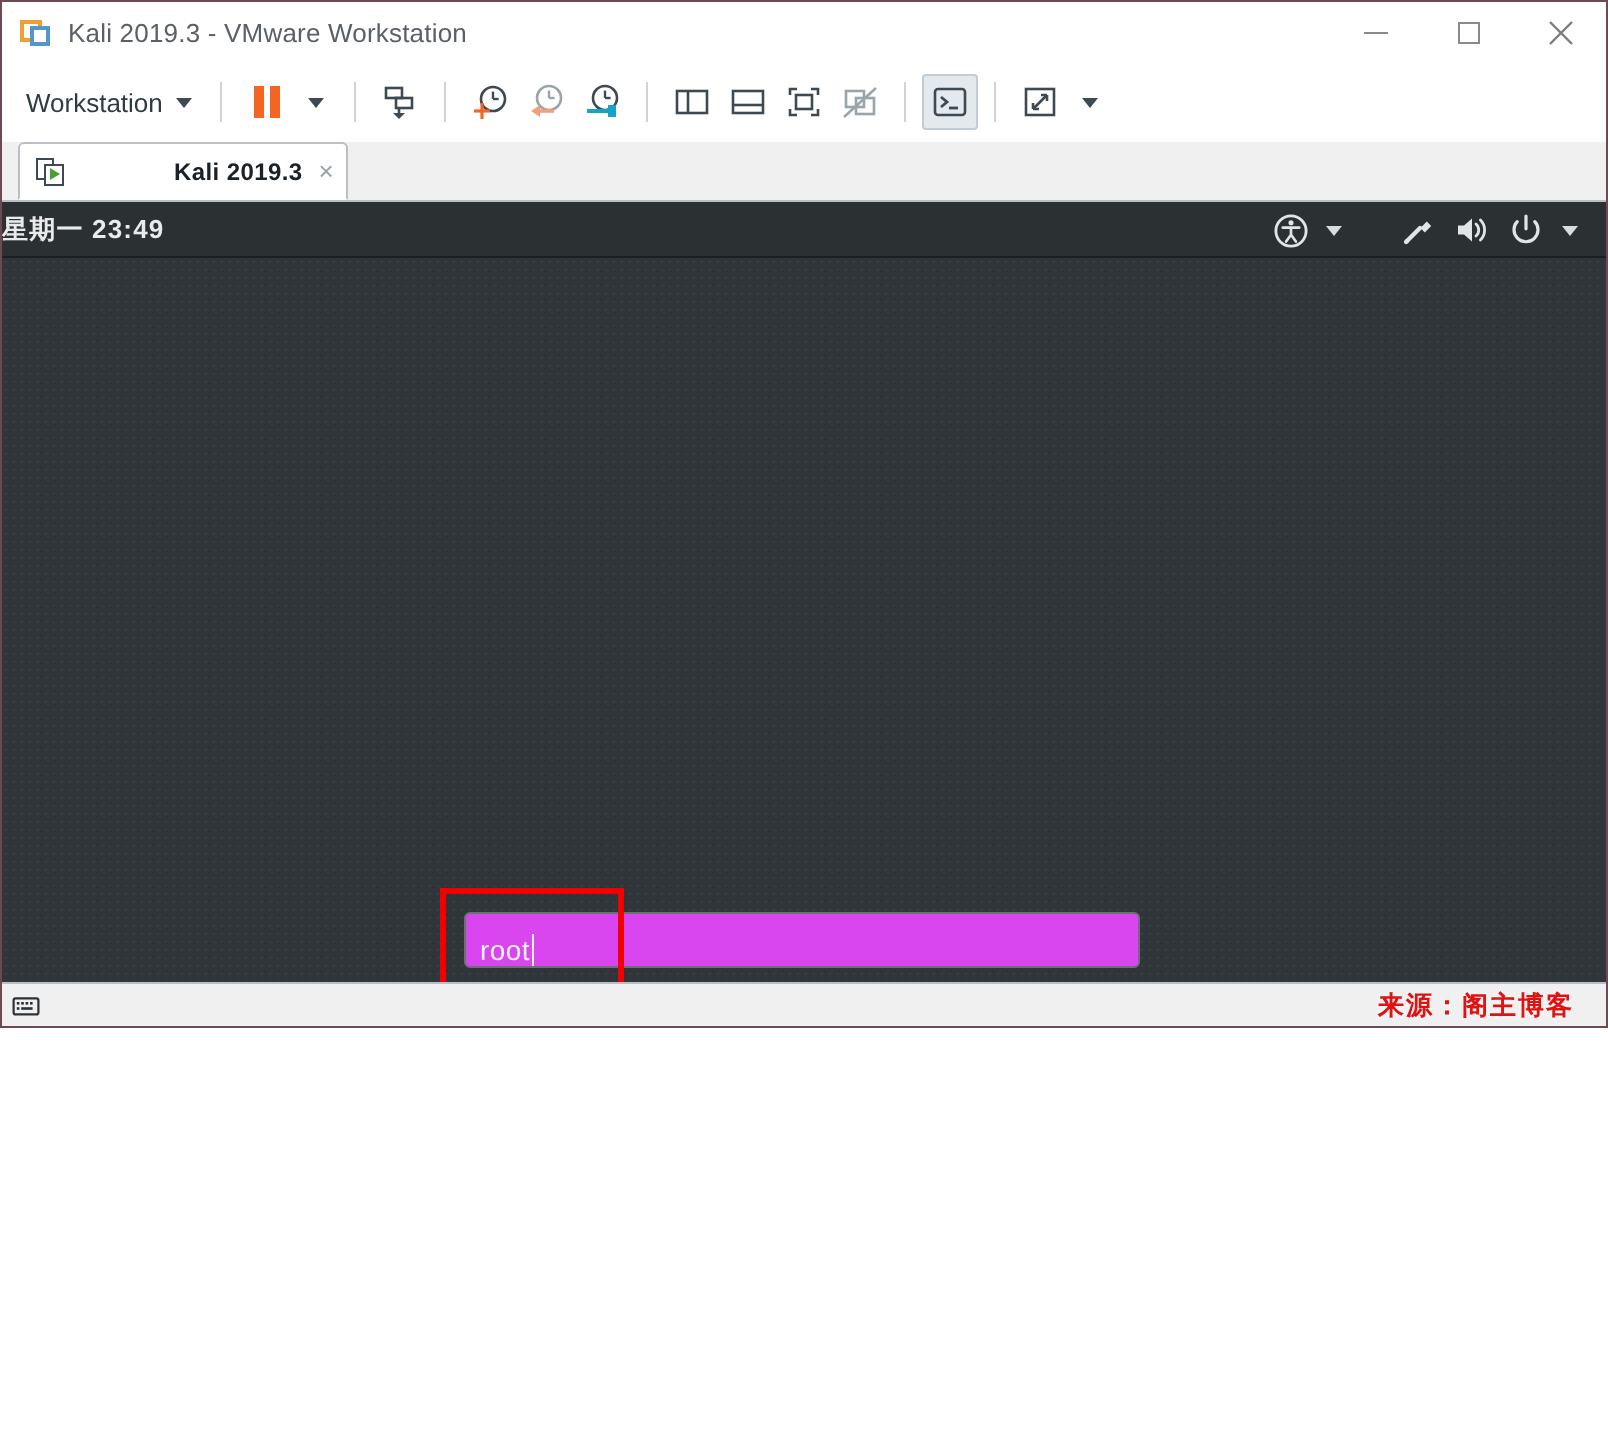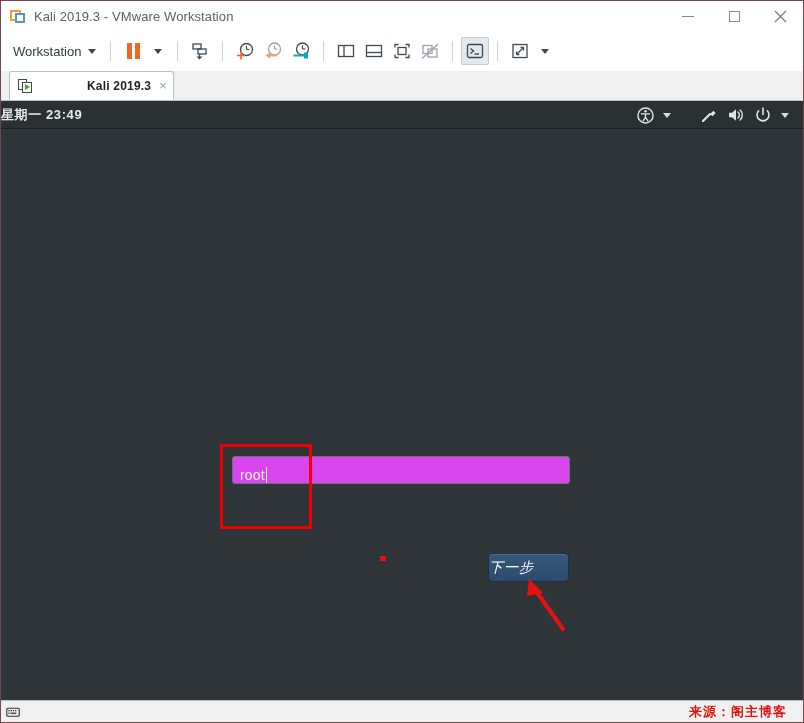--- a/index.html
+++ b/index.html
@@ -11,21 +11,21 @@
     width: 804px;
     height: 723px;
     font-family: "Liberation Sans", sans-serif;
     overflow: hidden;
     -webkit-font-smoothing: antialiased;
   }
 
   .app-window {
     position: relative;
     width: 804px;
-    height: 723px;
+    height: 514px;
     box-sizing: border-box;
     border: 1px solid #6e4a50;
     background: #ffffff;
     display: flex;
     flex-direction: column;
   }
 
   
   .titlebar {
     height: 30px;

